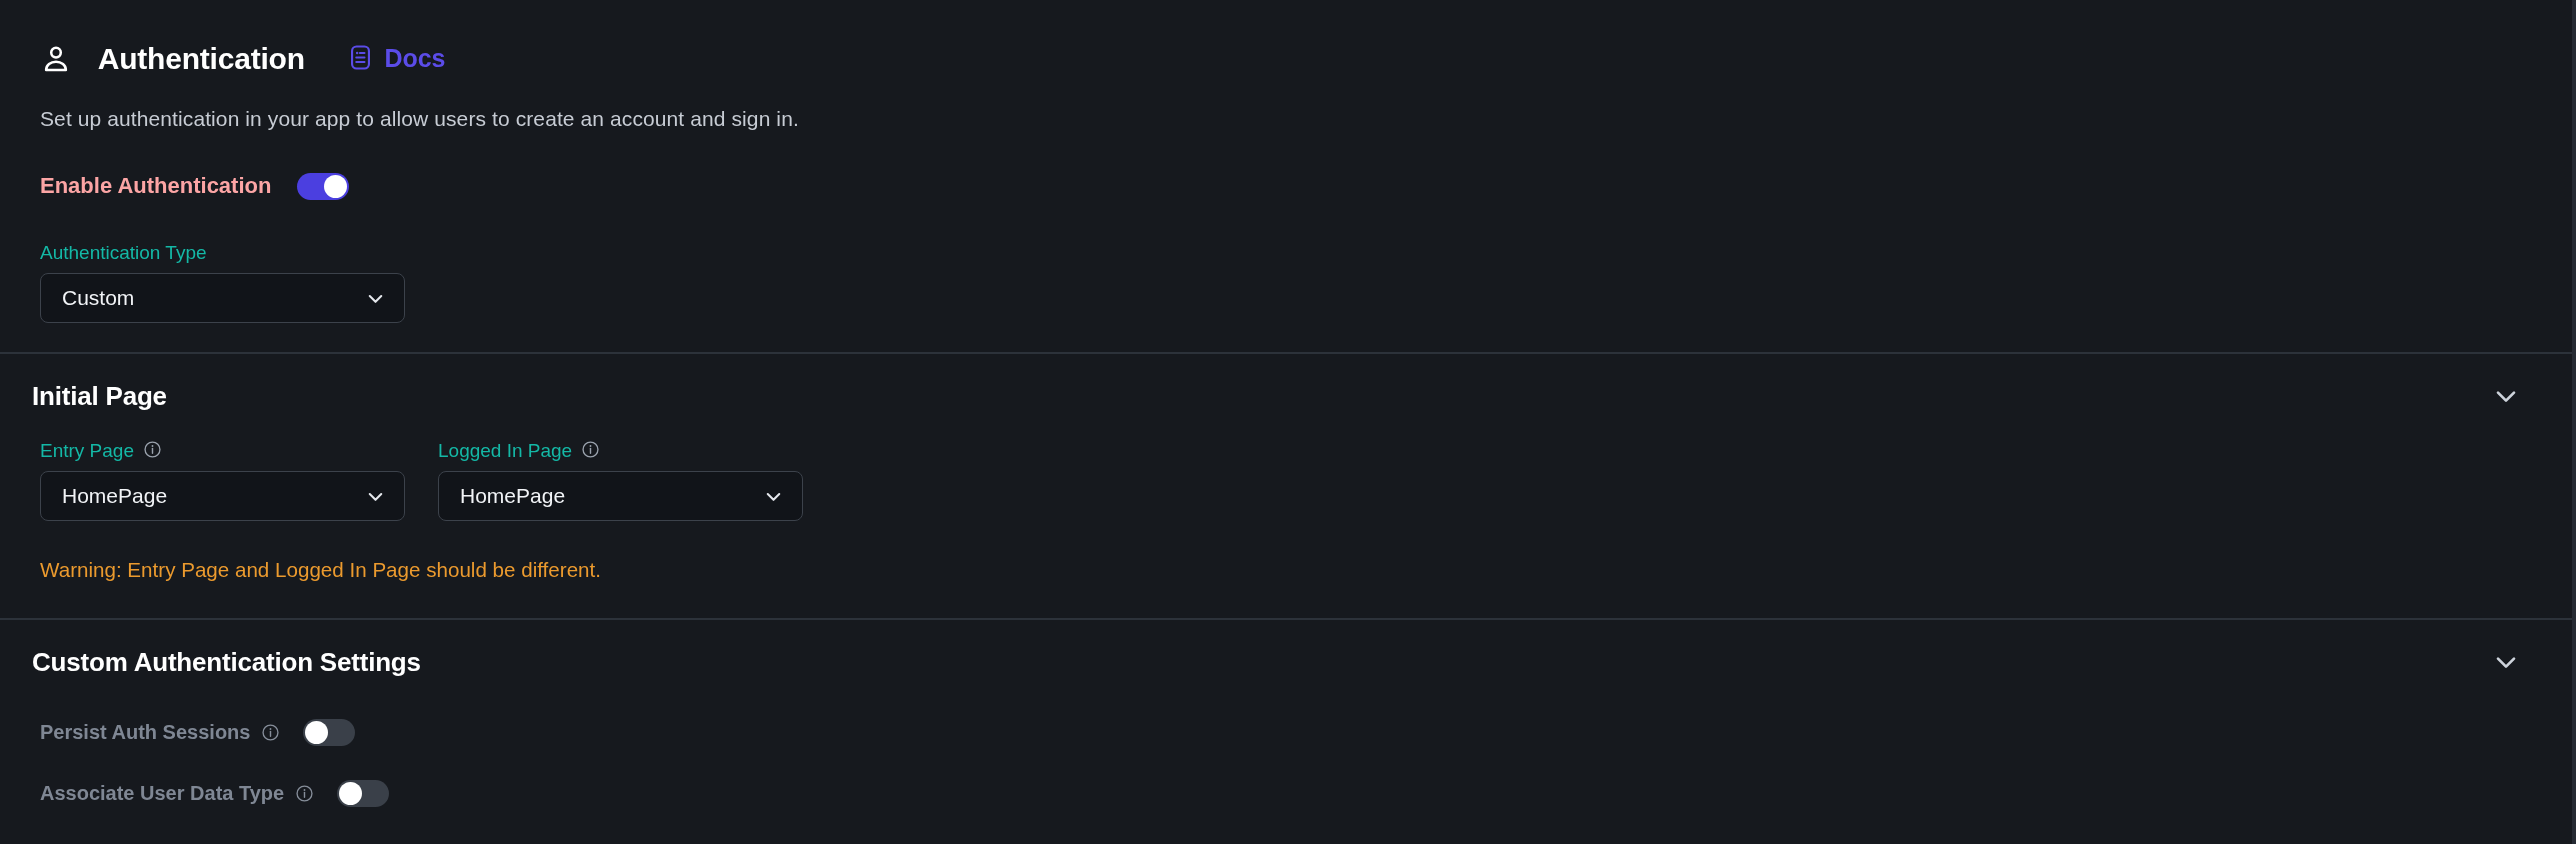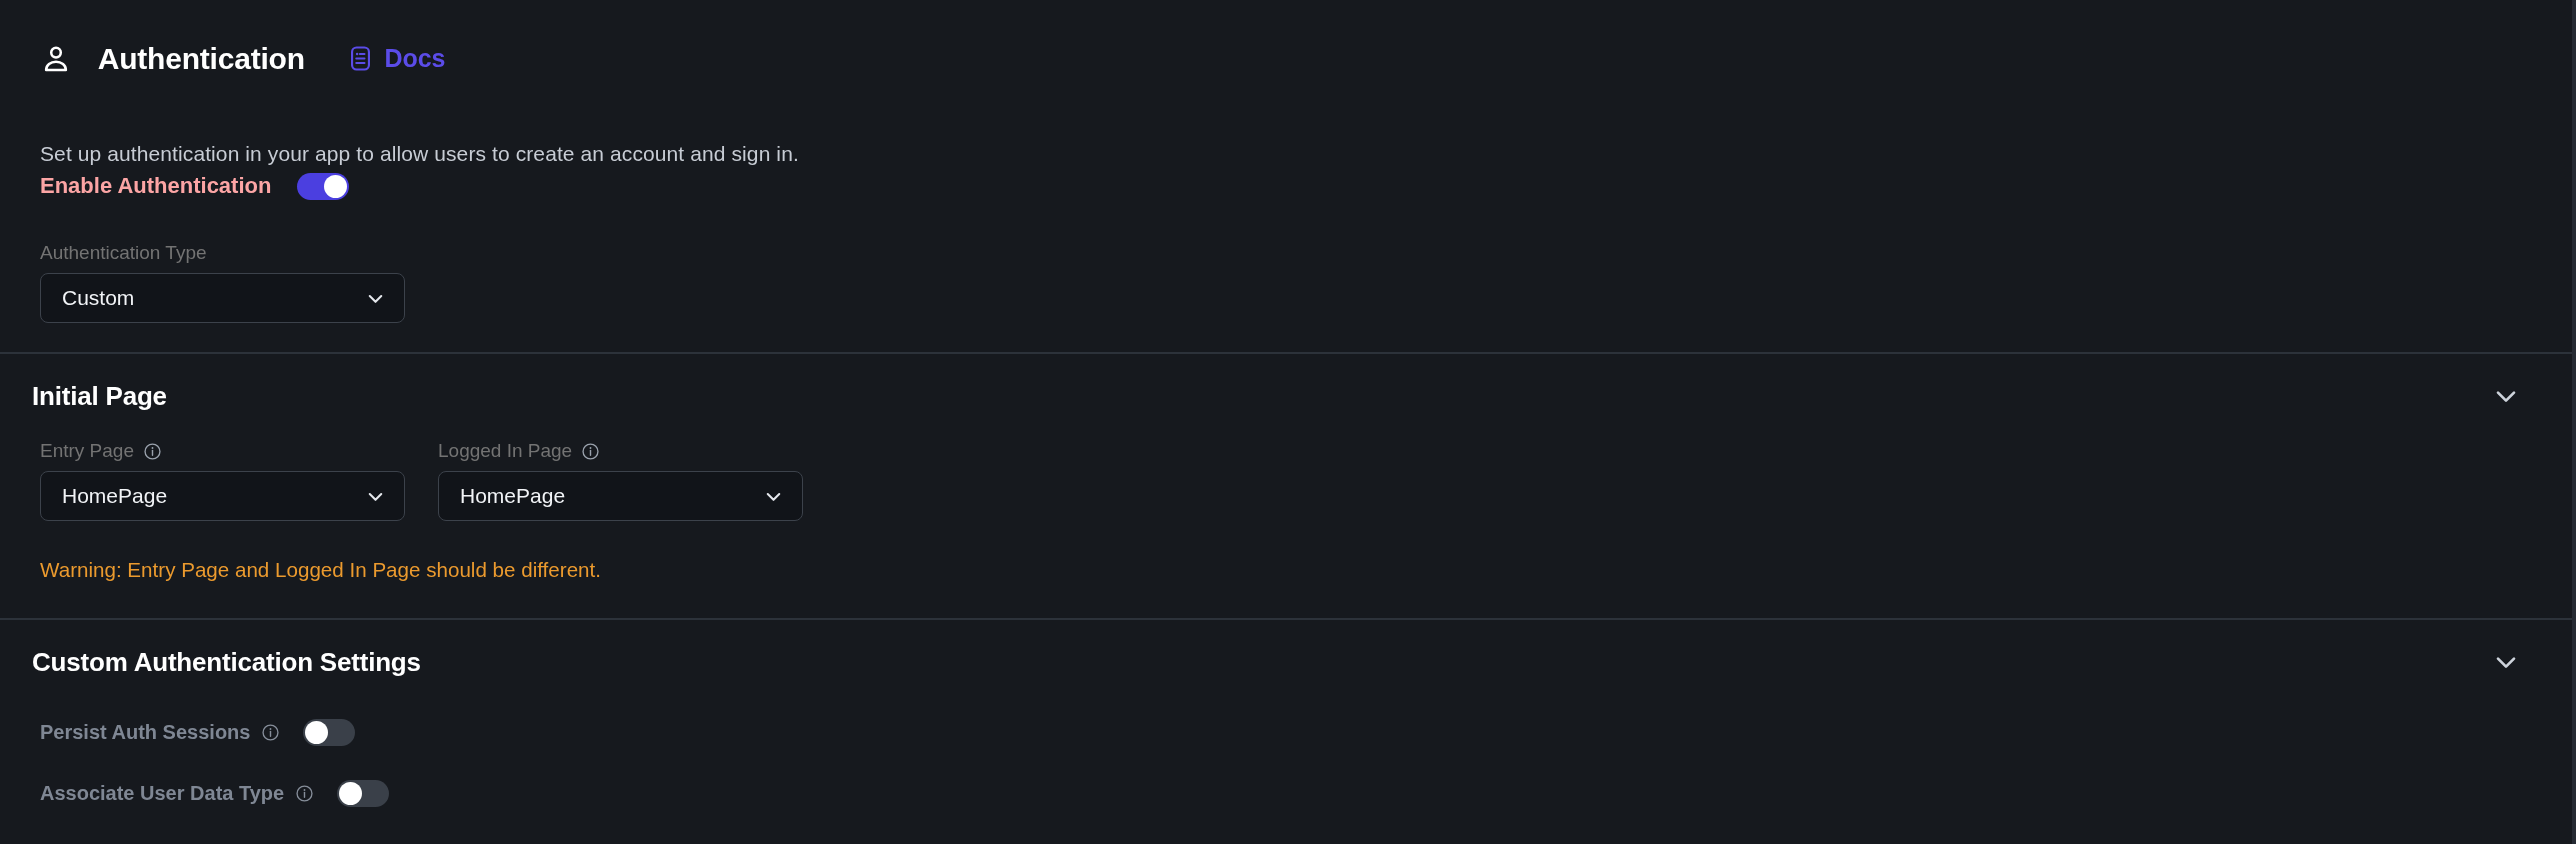--- a/index.html
+++ b/index.html
@@ -44,21 +44,20 @@
   .page-title {
     font-size: 30px;
     font-weight: 700;
     letter-spacing: -0.2px;
     color: #ffffff;
     line-height: 1;
     white-space: nowrap;
   }
   .docs-link {
     display: flex;
-    align-items: center;
     gap: 10.7px;
     margin-left: 30px;
     text-decoration: none;
     cursor: pointer;
   }
   .docs-icon {
     width: 27px;
     height: 27px;
     display: block;
   }
@@ -72,21 +71,20 @@
 
   
   .description {
     position: absolute;
     left: 40px;
     top: 107px;
     font-size: 21px;
     color: #c7ccd4;
     letter-spacing: 0.1px;
     white-space: nowrap;
-    margin-top: 35px;
   }
 
   
   .enable-row {
     position: absolute;
     left: 40px;
     top: 166px;
     display: flex;
     align-items: center;
     gap: 26px;
@@ -120,24 +118,23 @@
   }
   .toggle.on  .knob { left: 27px; }
   .toggle.off .knob { left: 2.3px; }
 
   
   .field {
     position: absolute;
   }
   .field-label {
     font-size: 19px;
-    color: #737373;
+    color: #14b8a6;
     margin-bottom: 9px;
     display: flex;
-    align-items: center;
     gap: 9px;
     white-space: nowrap;
   }
   .info-icon {
     width: 19px;
     height: 19px;
     display: block;
     flex: none;
     cursor: pointer;
   }

